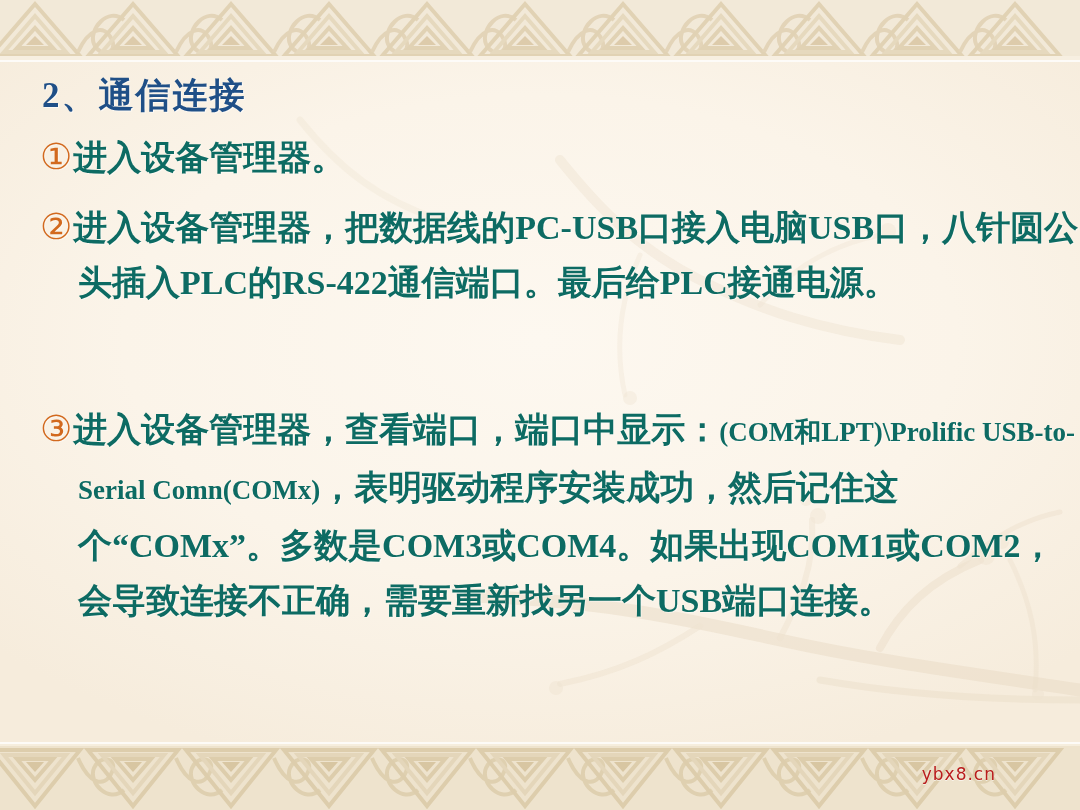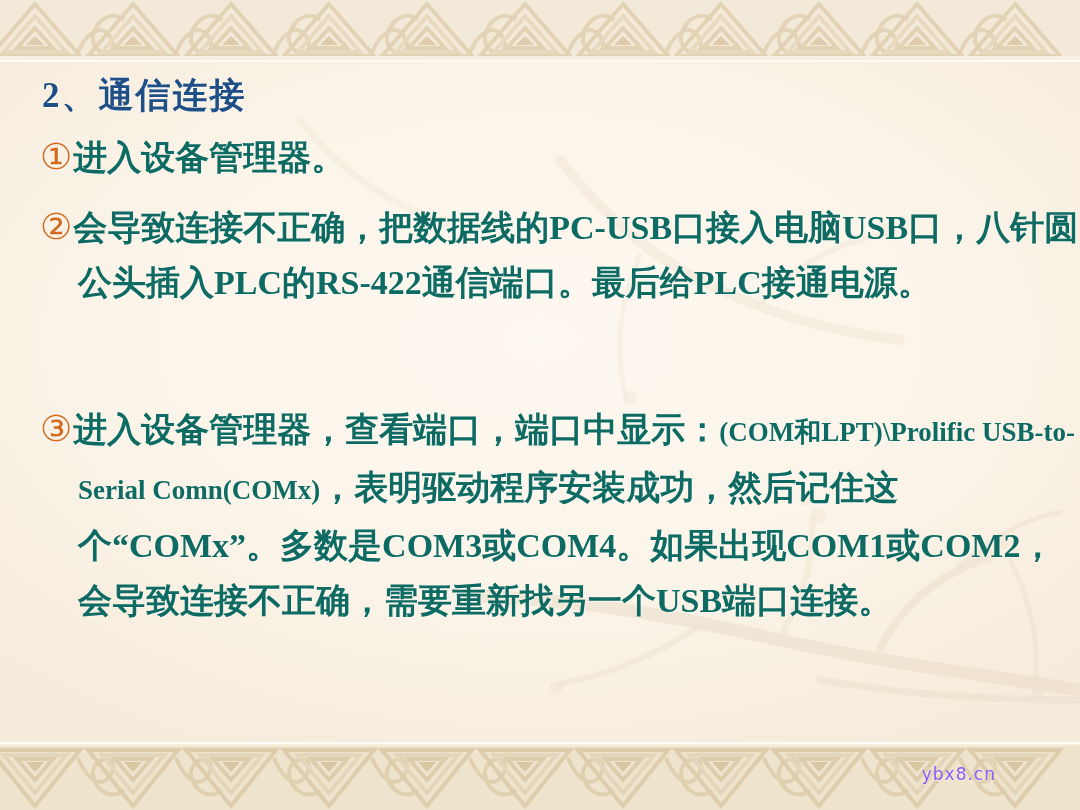--- a/index.html
+++ b/index.html
@@ -125,21 +125,21 @@
     letter-spacing: 0px;
   }
 
   .watermark {
     position: absolute;
     right: 84px;
     bottom: 26px;
     font-family: "DejaVu Sans", "Liberation Sans", sans-serif;
     font-size: 17px;
     letter-spacing: 1px;
-    color: #8b5cf6;
+    color: #b91c1c;
     text-shadow: 0 1px 0 rgba(255,255,255,0.6);
   }
 </style>
 </head>
 <body>
 
 <div class="slide">
 
   <div class="paper-bg"></div>
 
@@ -258,21 +258,21 @@
 
   <div class="content">
 
     <div class="heading">2、通信连接</div>
 
     <div class="para indent p1">
       <span class="marker">①</span><span class="body">进入设备管理器。</span>
     </div>
 
     <div class="para indent p2">
-      <span class="marker">②</span><span class="body">会导致连接不正确，把数据线的PC-USB口接入电脑USB口，八针圆公头插入PLC的RS-422通信端口。最后给PLC接通电源。</span>
+      <span class="marker">②</span><span class="body">进入设备管理器，把数据线的PC-USB口接入电脑USB口，八针圆公头插入PLC的RS-422通信端口。最后给PLC接通电源。</span>
     </div>
 
     <div class="para indent p3">
       <span class="marker">③</span><span class="body">进入设备管理器，查看端口，端口中显示：</span><span class="small-ascii">(COM和LPT)\Prolific USB-to-Serial Comn(COMx)</span><span class="body">，表明驱动程序安装成功，然后记住这个“COMx”。多数是COM3或COM4。如果出现COM1或COM2，会导致连接不正确，需要重新找另一个USB端口连接。</span>
     </div>
 
   </div>
 
   <div class="watermark">ybx8.cn</div>
 

